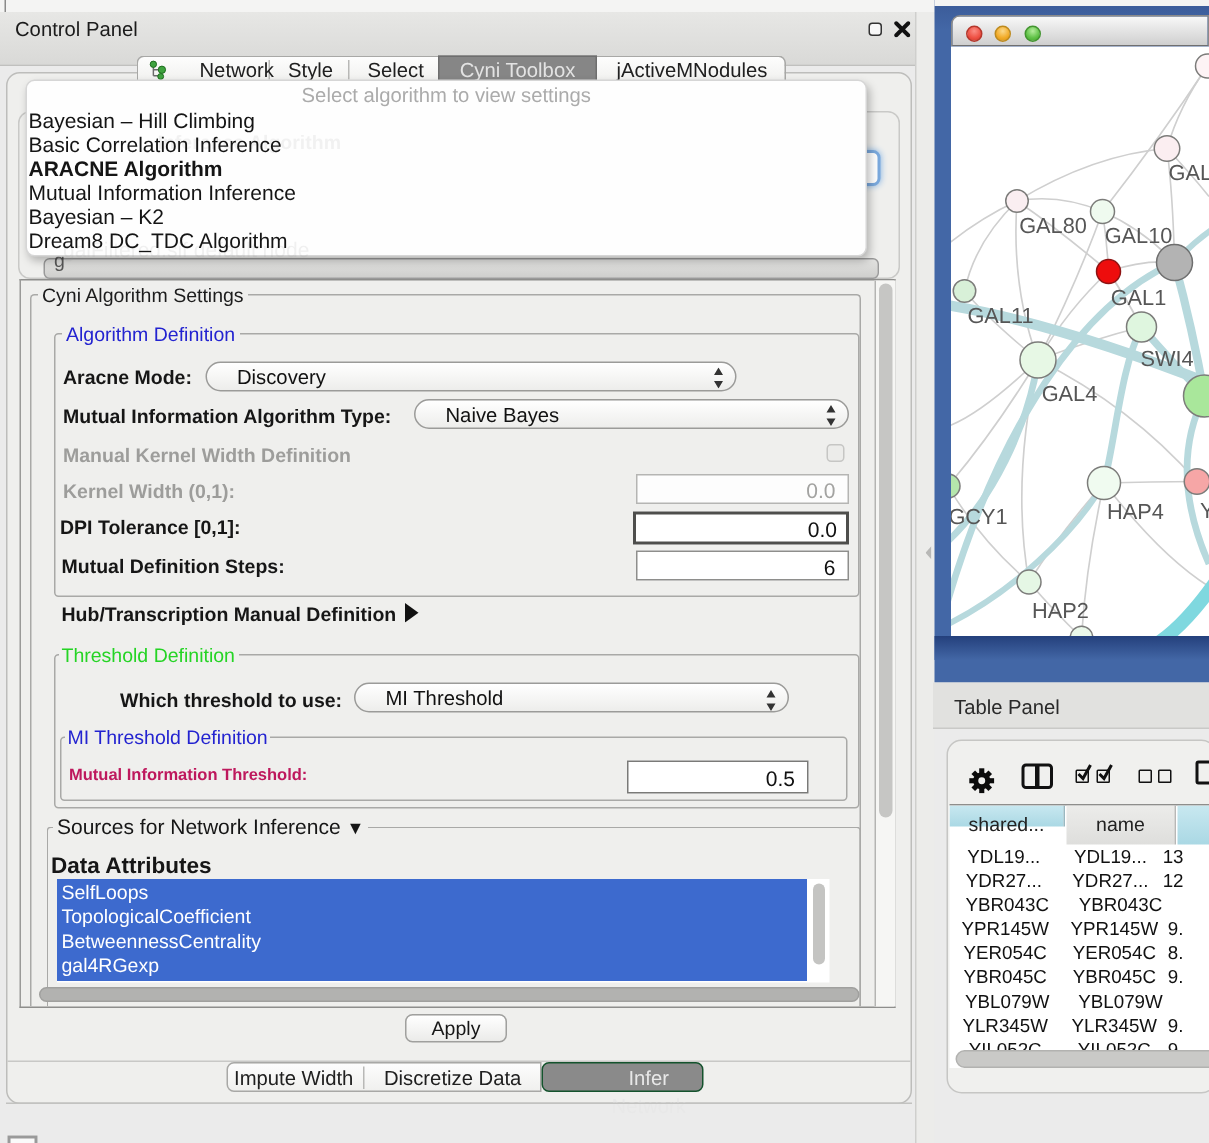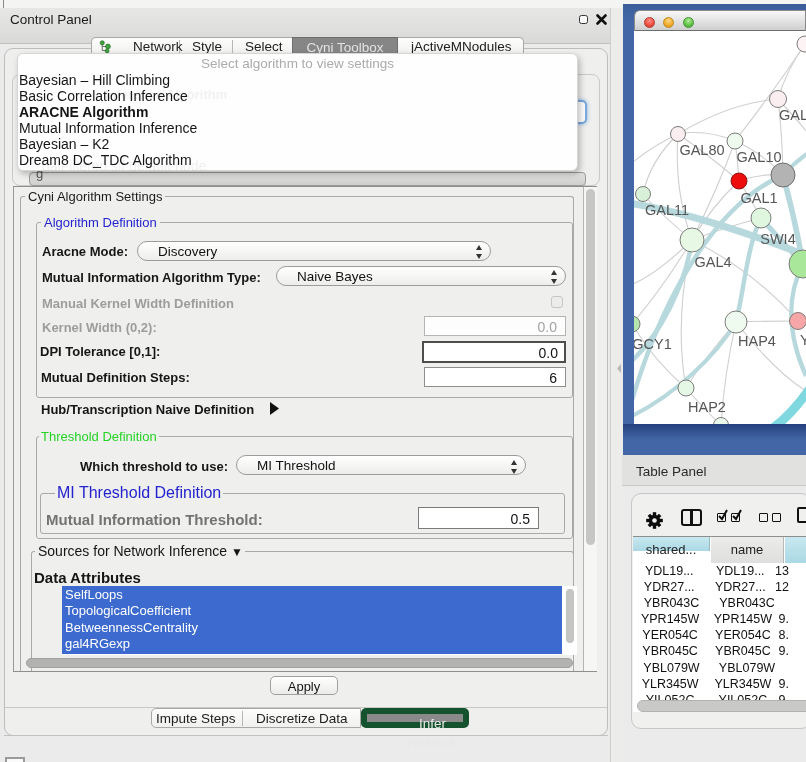--- a/index.html
+++ b/index.html
@@ -90,75 +90,75 @@
 <div class="abs" style="left:276px;top:266px;width:290px;height:20px;background:linear-gradient(#ffffff,#ededeb);border:1px solid #9b9b99;border-radius:10px;padding-left:44px;">
   <span style="position:absolute;left:20px;top:2px;font-size:13.5px;color:#111;">Naive Bayes</span>
   <svg style="position:absolute;right:7px;top:3px;" width="8" height="14" viewBox="0 0 8 14">
       <path d="M4 0 L7 5 L1 5 Z M4 14 L7 9 L1 9 Z" fill="#333"></path>
     </svg>
 </div>
 
 <div class="abs bold" style="left:42px;top:296px;font-size:13px;color:#9d9d9b;">Manual Kernel Width Definition</div>
 <div class="abs" style="left:551px;top:296px;width:12px;height:12px;background:#ececea;border:1px solid #c6c6c4;border-radius:3px;"></div>
 
-<div class="abs bold" style="left:42px;top:320px;font-size:13px;color:#9d9d9b;">Kernel Width (0,2):</div>
+<div class="abs bold" style="left:42px;top:320px;font-size:13px;color:#9d9d9b;">Kernel Width (0,1):</div>
 <div class="abs" style="left:424px;top:316px;width:142px;height:20px;background:#fdfdfd;border:1px solid #b5b5b3;">
     <span style="position:absolute;right:8px;top:2px;font-size:14px;color:#a3a3a1;">0.0</span>
   </div>
 
 <div class="abs bold" style="left:40px;top:344px;font-size:13px;color:#161616;">DPI Tolerance [0,1]:</div>
 <div class="abs" style="left:422px;top:341px;width:144px;height:22px;background:#ffffff;border:2px solid #4e4e4c;">
     <span style="position:absolute;right:6px;top:2px;font-size:14px;color:#111;">0.0</span>
   </div>
 
 <div class="abs bold" style="left:41px;top:370px;font-size:13px;color:#161616;">Mutual Definition Steps:</div>
 <div class="abs" style="left:424px;top:367px;width:142px;height:20px;background:#ffffff;border:1px solid #8e8e8c;">
     <span style="position:absolute;right:8px;top:2px;font-size:14px;color:#111;">6</span>
   </div>
 
-<div class="abs bold" style="left:41px;top:402px;font-size:13px;color:#161616;">Hub/Transcription Naive Definition</div>
+<div class="abs bold" style="left:41px;top:402px;font-size:13px;color:#161616;">Hub/Transcription Manual Definition</div>
 <svg class="abs" style="left:269px;top:402px;" width="11" height="13" viewBox="0 0 11 13">
     <path d="M1 0 L10 6.5 L1 13 Z" fill="#111"></path>
   </svg>
 
 <fieldset class="abs" style="left:36px;top:429px;width:537px;height:110px;border:1px solid #a9a9a7;border-radius:3px;">
   <legend style="font-size:13px;color:#25d425;margin-left:2px;padding:0 2px;">Threshold Definition</legend>
 </fieldset>
 <div class="abs bold" style="left:80px;top:459px;font-size:13px;color:#161616;">Which threshold to use:</div>
 <div class="abs" style="left:236px;top:455px;width:290px;height:20px;background:linear-gradient(#ffffff,#ededeb);border:1px solid #9b9b99;border-radius:10px;">
   <span style="position:absolute;left:20px;top:2px;font-size:13.5px;color:#111;">MI Threshold</span>
   <svg style="position:absolute;right:7px;top:4px;" width="8" height="14" viewBox="0 0 8 14">
       <path d="M4 0 L7 5 L1 5 Z M4 14 L7 9 L1 9 Z" fill="#333"></path>
     </svg>
 </div>
 <fieldset class="abs" style="left:40px;top:484px;width:525px;height:50px;border:1px solid #a9a9a7;border-radius:3px;">
-  <legend style="font-size:16px;color:#2323d0;margin-left:14px;padding:0 2px;">MI Threshold Definition</legend>
-</fieldset>
-<div class="abs bold" style="left:46px;top:511px;font-size:15px;color:#737373;">Mutual Information Threshold:</div>
+  <legend style="font-size:13px;color:#2323d0;margin-left:2px;padding:0 2px;">MI Threshold Definition</legend>
+</fieldset>
+<div class="abs bold" style="left:46px;top:511px;font-size:11px;color:#be185d;">Mutual Information Threshold:</div>
 <div class="abs" style="left:418px;top:507px;width:121px;height:22px;background:#ffffff;border:1px solid #7a7a78;">
     <span style="position:absolute;right:8px;top:3px;font-size:14px;color:#111;">0.5</span>
   </div>
 <fieldset class="abs" style="left:31px;top:543px;width:543px;height:128px;border:1px solid #a9a9a7;border-bottom:none;border-radius:3px 3px 0 0;">
   <legend style="font-size:14px;color:#161616;margin-left:3px;padding:0 3px;">Sources for Network Inference <span style="font-size:12px;letter-spacing:-1px;">▼</span></legend>
 </fieldset>
 <div class="abs bold" style="left:34px;top:569px;font-size:15px;color:#161616;">Data Attributes</div>
-<div class="abs" style="left:62px;top:586px;width:515px;height:69px;background:#ffffff;overflow:hidden;">
+<div class="abs" style="left:38px;top:586px;width:515px;height:69px;background:#ffffff;overflow:hidden;">
   <div style="width:500px;height:68px;background:#3d6ace;color:#ffffff;font-size:13px;line-height:16.35px;padding:1px 0 0 3px;">SelfLoops<br>TopologicalCoefficient<br>BetweennessCentrality<br>gal4RGexp</div>
   <div style="position:absolute;left:504px;top:3px;width:8px;height:54px;background:#c4c4c2;border-radius:4px;"></div>
 </div>
 <div class="abs" style="left:26px;top:658px;width:547px;height:10px;background:#b2b2b0;border:1px solid #a0a09e;border-radius:5px;"></div>
 
 <div class="abs" style="left:270px;top:676px;width:68px;height:19px;background:linear-gradient(#ffffff,#ebebe9);border:1px solid #a0a09e;border-radius:5px;text-align:center;"><span style="font-size:13px;color:#161616;line-height:18px;">Apply</span></div>
 
 <div class="abs" style="left:5px;top:707px;width:602px;height:1px;background:#c8c8c6;"></div>
 <div class="abs" style="left:151px;top:708px;width:210px;height:20px;background:linear-gradient(#fdfdfd,#f0f0ee);border:1px solid #a8a8a6;border-radius:5px 0 0 5px;"></div>
 <div class="abs" style="left:242px;top:711px;width:1px;height:15px;background:#b8b8b6;"></div>
-<div class="abs" style="left:156px;top:711px;font-size:13.5px;color:#202020;">Impute Steps</div>
+<div class="abs" style="left:156px;top:711px;font-size:13.5px;color:#202020;">Impute Width</div>
 <div class="abs" style="left:256px;top:711px;font-size:13.5px;color:#202020;">Discretize Data</div>
-<div class="abs" style="left:361px;top:708px;width:108px;height:20px;background:#8a8a8a;border:6px solid #14532d;border-radius:5px;text-align:center;padding-left:35px;"><span style="font-size:13.5px;color:#e8e8e8;line-height:19px;">Infer Network</span></div>
+<div class="abs" style="left:361px;top:708px;width:108px;height:20px;background:#8a8a8a;border:1px solid #14532d;border-radius:5px;text-align:center;padding-left:35px;"><span style="font-size:13.5px;color:#e8e8e8;line-height:19px;">Infer Network</span></div>
 <div class="abs" style="left:4px;top:735px;width:604px;height:1px;background:#c2c2c0;"></div>
 
 <div class="abs" style="left:5px;top:757px;width:20px;height:10px;border:2px solid #9a9a9a;background:#fafafa;"></div>
 
 <div class="abs" style="left:623px;top:0;width:183px;height:455px;background:linear-gradient(#3a5a97,#4367a6 20px,#4367a6);"></div>
 <div class="abs" style="left:634px;top:423px;width:172px;height:1px;background:#6f6f6f;"></div>
 <div class="abs" style="left:623px;top:424px;width:183px;height:16px;background:linear-gradient(#24407c,#4367a6);"></div>
 <div class="abs" style="left:617px;top:364px;width:4px;height:9px;background:#b8b8b6;clip-path:polygon(100% 0,0 50%,100% 100%);"></div>
 <div class="abs" style="left:623px;top:0;width:183px;height:4px;background:#f4f4f3;"></div>
 

